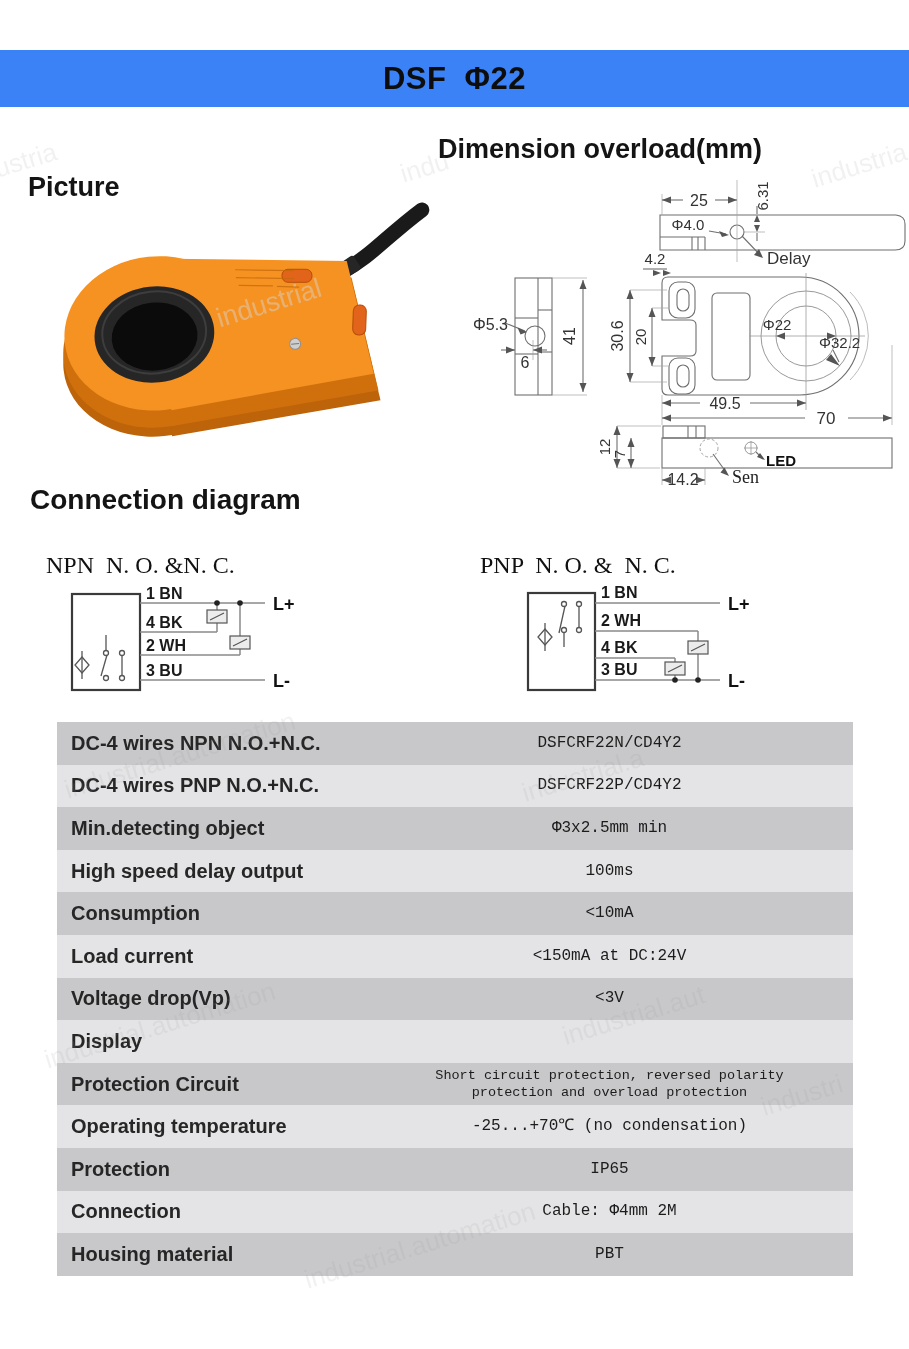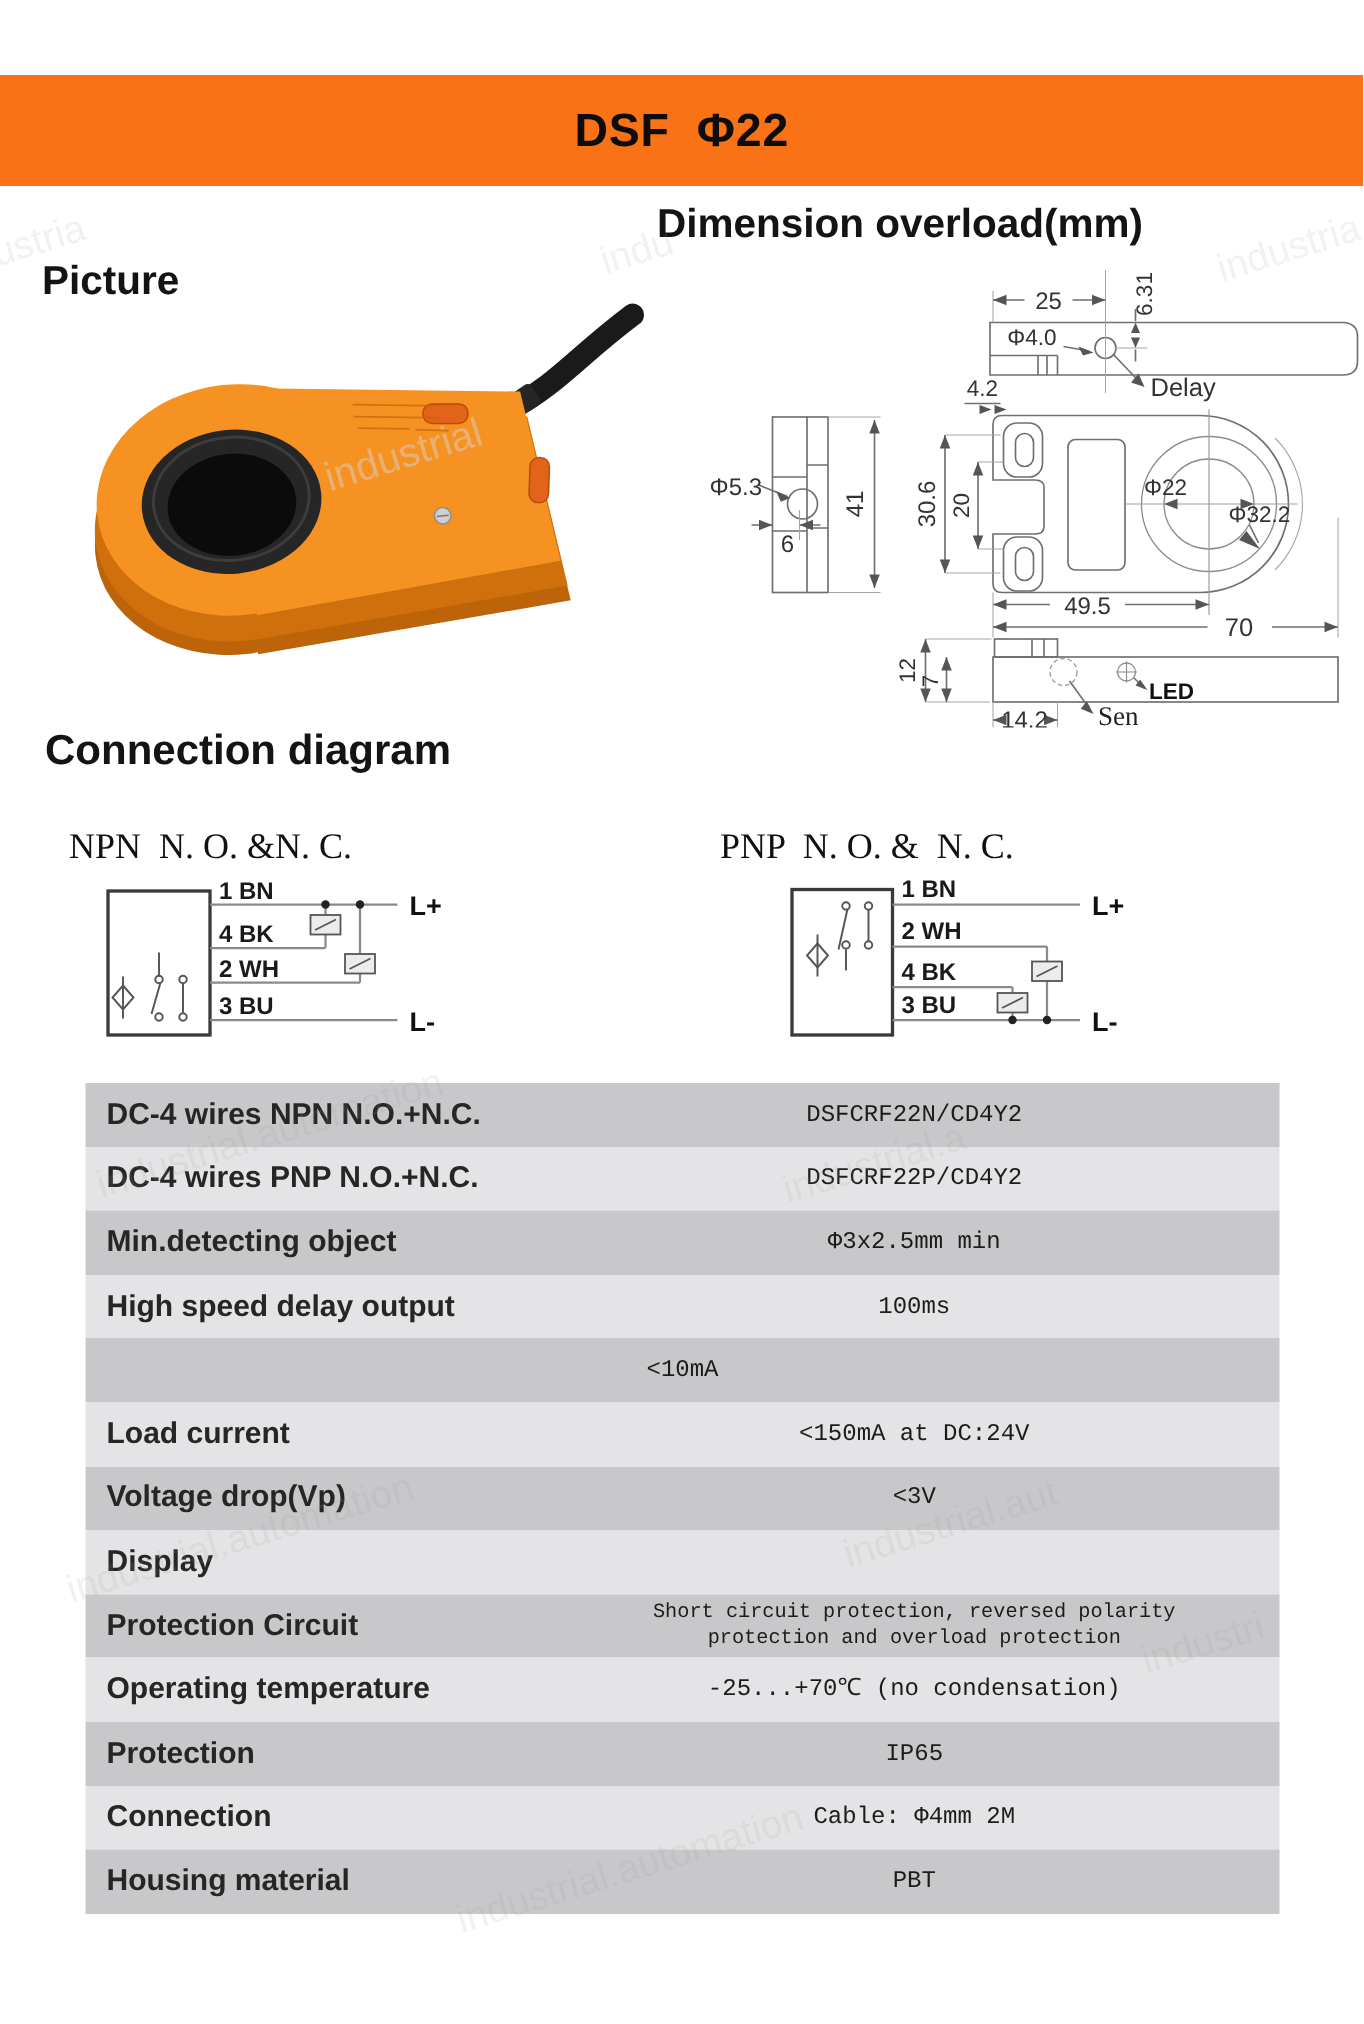--- a/index.html
+++ b/index.html
@@ -1,18 +1,18 @@
 <!DOCTYPE html>
 <html><head>
 <meta charset="utf-8">
 <style>
   html,body{margin:0;padding:0;background:#fff;}
   .page{position:relative;width:909px;height:1349px;background:#fff;overflow:hidden;
         font-family:"Liberation Sans",sans-serif;}
-  .title-bar{position:absolute;left:0;top:50px;width:909px;height:74px;background:#f97316;
+  .title-bar{position:absolute;left:0;top:50px;width:909px;height:57px;background:#3b82f6;
         display:flex;align-items:center;justify-content:center;}
   .title-bar .t{font-size:31px;font-weight:bold;color:#0d0d0d;word-spacing:9px;letter-spacing:.5px;}
   .heading{position:absolute;font-weight:bold;color:#141414;}
   .h-picture{left:28px;top:136px;font-size:27px;margin-top:36px;}
   .h-dimension{left:438px;top:134px;font-size:27px;}
   .h-connection{left:30px;top:484px;font-size:28px;}
   .wiring-title{position:absolute;font-family:"Liberation Serif","DejaVu Serif",serif;
         font-size:24px;color:#111;white-space:pre;margin-top:16px;}
   .npn-title{left:46px;top:536px;}
   .pnp-title{left:480px;top:536px;}
@@ -304,20 +304,21 @@
     </div>
       <div class="spec-row">
       <div class="spec-label">Min.detecting object</div>
       <div class="spec-value">Φ3x2.5mm min</div>
     </div>
       <div class="spec-row">
       <div class="spec-label">High speed delay output</div>
       <div class="spec-value">100ms</div>
     </div>
       <div class="spec-row">
+      <div class="spec-label">Consumption</div>
       <div class="spec-value">&lt;10mA</div>
     </div>
       <div class="spec-row">
       <div class="spec-label">Load current</div>
       <div class="spec-value">&lt;150mA at DC:24V</div>
     </div>
       <div class="spec-row">
       <div class="spec-label">Voltage drop(Vp)</div>
       <div class="spec-value">&lt;3V</div>
     </div>

